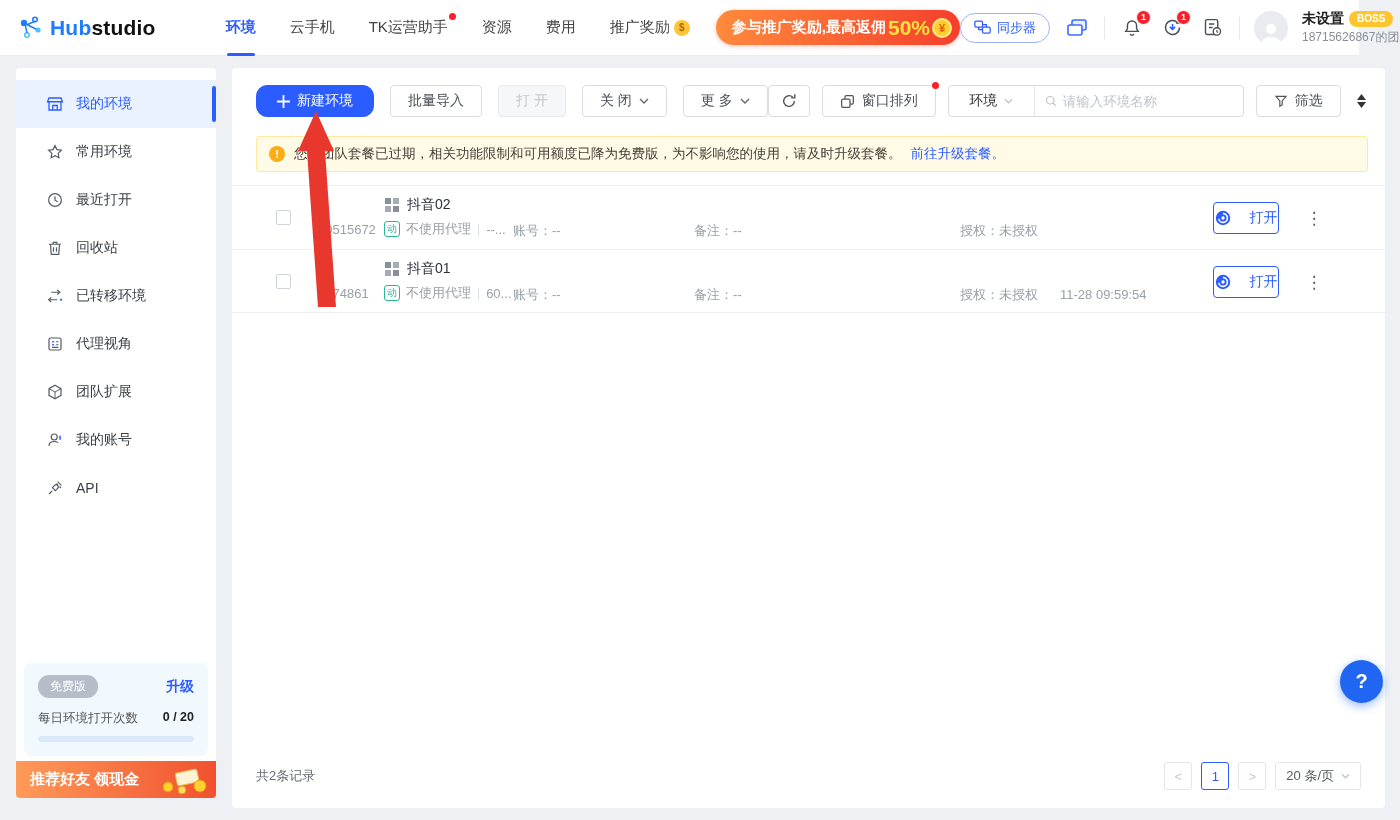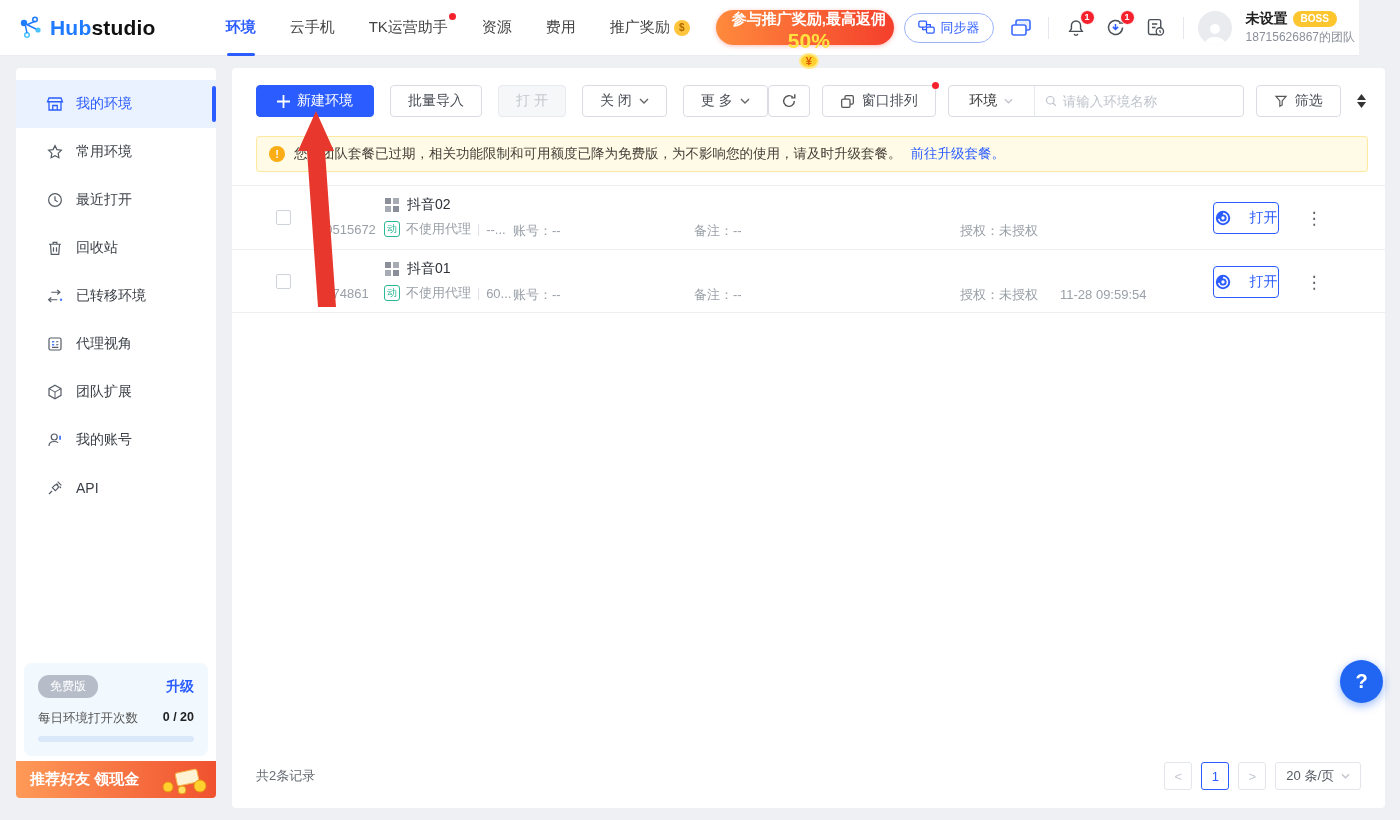--- a/index.html
+++ b/index.html
@@ -16,21 +16,21 @@
   .nav-item { position:relative; height:56px; display:flex; align-items:center; font-size:15px;
               color:#444; cursor:pointer; white-space:nowrap; }
   .nav-item.active { color:#2b5cff; font-weight:600; }
   .nav-item.active .nav-underline { position:absolute; bottom:0; left:50%; transform:translateX(-50%);
               width:28px; height:3px; border-radius:2px; background:#2b5cff; }
   .nav-dot { position:absolute; top:13px; right:-8px; width:7px; height:7px; border-radius:50%; background:#f5222d; }
   .nav-coin { display:inline-flex; align-items:center; justify-content:center; width:16px; height:16px;
               margin-left:4px; border-radius:50%; background:#ffc53d; color:#b26a00; font-size:10px; font-weight:700; }
   .promo { display:flex; align-items:center; margin-left:26px; height:35px; border-radius:18px;
            padding:0 8px 0 16px; background:linear-gradient(90deg,#ff8a3c,#f43f2c);
-           box-shadow:0 1px 4px rgba(244,63,44,.35); cursor:pointer; white-space:nowrap;flex-direction:column; }
+           box-shadow:0 1px 4px rgba(244,63,44,.35); cursor:pointer; white-space:nowrap; }
   .promo-txt { color:#fff; font-weight:700; font-size:15px; }
   .promo-pct { color:#ffe23f; font-weight:800; font-size:21px; margin:0 2px; }
   .promo-coin { width:20px; height:20px; border-radius:50%; background:#ffd02e; border:2px solid #ffe98a;
                 color:#e05a00; font-size:11px; font-weight:800; display:flex; align-items:center; justify-content:center; }
   .hdr-right { display:flex; align-items:center; margin-left:auto; margin-right:4px; gap:14px; }
   .sync-pill { display:flex; align-items:center; gap:6px; height:30px; padding:0 13px; border:1px solid #9db4f8;
                border-radius:16px; color:#2b5cff; font-size:13px; cursor:pointer; background:#fff; white-space:nowrap;}
   .hdr-ic { position:relative; width:26px; height:26px; display:flex; align-items:center; justify-content:center; cursor:pointer; }
   .badge { position:absolute; top:-5px; right:-6px; min-width:15px; height:15px; padding:0 3px; background:#f5222d;
            border:1.5px solid #fff; border-radius:8px; color:#fff; font-size:9px; font-weight:700;
@@ -64,21 +64,21 @@
               background:linear-gradient(90deg,#ff9a58,#f0512f); display:flex; align-items:center;
               padding-left:14px; color:#fff; font-weight:700; font-size:15px; cursor:pointer; overflow:hidden; }
   .ref-art { position:absolute; right:6px; top:4px; }
 
   
   .main { position:absolute; left:232px; top:68px; width:1153px; height:740px; background:#fff; border-radius:4px; }
   .toolbar { position:absolute; top:17px; left:24px; right:16px; display:flex; align-items:center; }
   .btn { height:32px; border:1px solid #d9dde3; background:#fff; border-radius:4px; font-size:14px; color:#4a4f57;
          display:inline-flex; align-items:center; justify-content:center; gap:7px; padding:0 17px; cursor:pointer; white-space:nowrap;}
   .btn + .btn { margin-left:16px; }
-  .btn.primary { background:#2b5cff; border-color:#2b5cff; color:#fff; font-weight:500; padding:0 20px; }
+  .btn.primary { background:#2b5cff; border-color:#2b5cff; color:#fff; font-weight:500; padding:0 20px;border-radius:11px; }
   .btn.disabled { background:#f5f7f9; color:#c3c8cf; border-color:#e7eaef; cursor:default; }
   .tb-right { margin-left:auto; display:flex; align-items:center; gap:12px; }
   .icon-btn { width:42px; height:32px; border:1px solid #d9dde3; border-radius:4px; background:#fff;
               display:flex; align-items:center; justify-content:center; cursor:pointer; }
   .arrange { position:relative; }
   .red-dot { position:absolute; top:-4px; right:-4px; width:7px; height:7px; border-radius:50%; background:#f5222d; }
   .search-wrap { display:flex; align-items:center; height:32px; border:1px solid #d9dde3; border-radius:4px; background:#fff; }
   .search-sel { width:86px; height:100%; display:flex; align-items:center; justify-content:center; gap:7px;
                 border-right:1px solid #e5e8ed; font-size:14px; color:#333; cursor:pointer; }
   .search-input { display:flex; align-items:center; gap:6px; padding:0 10px; width:208px; }

